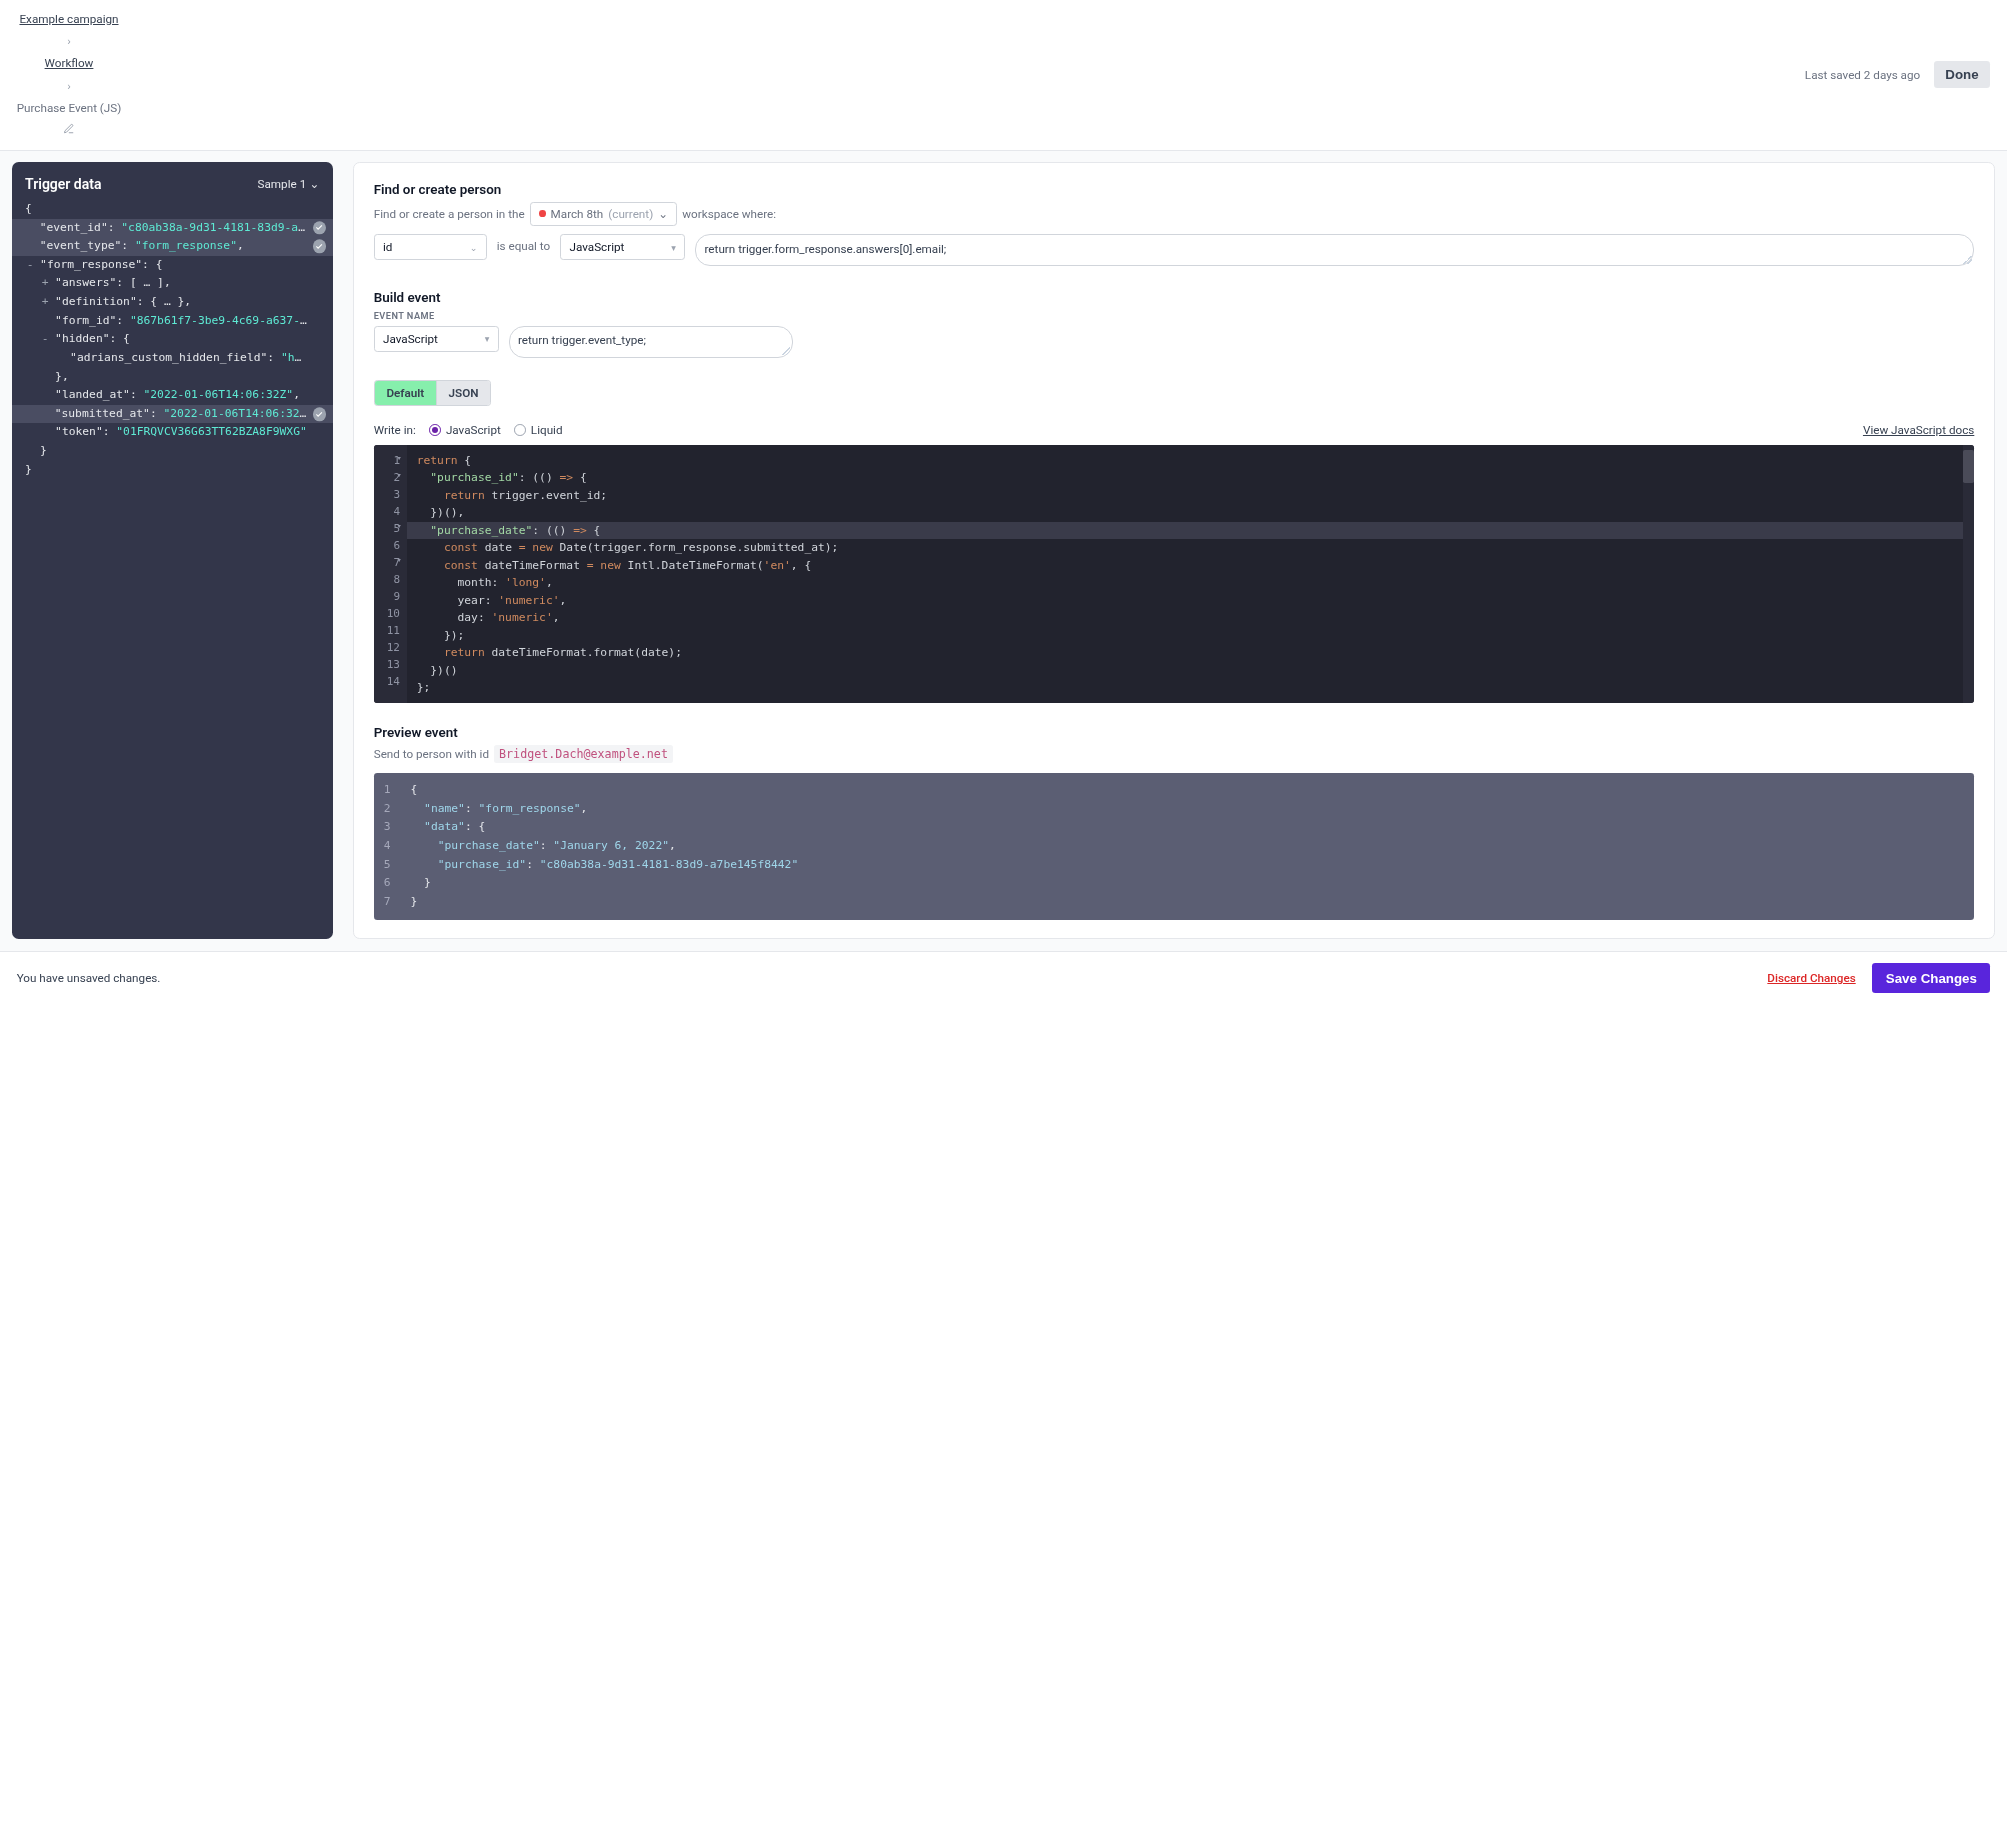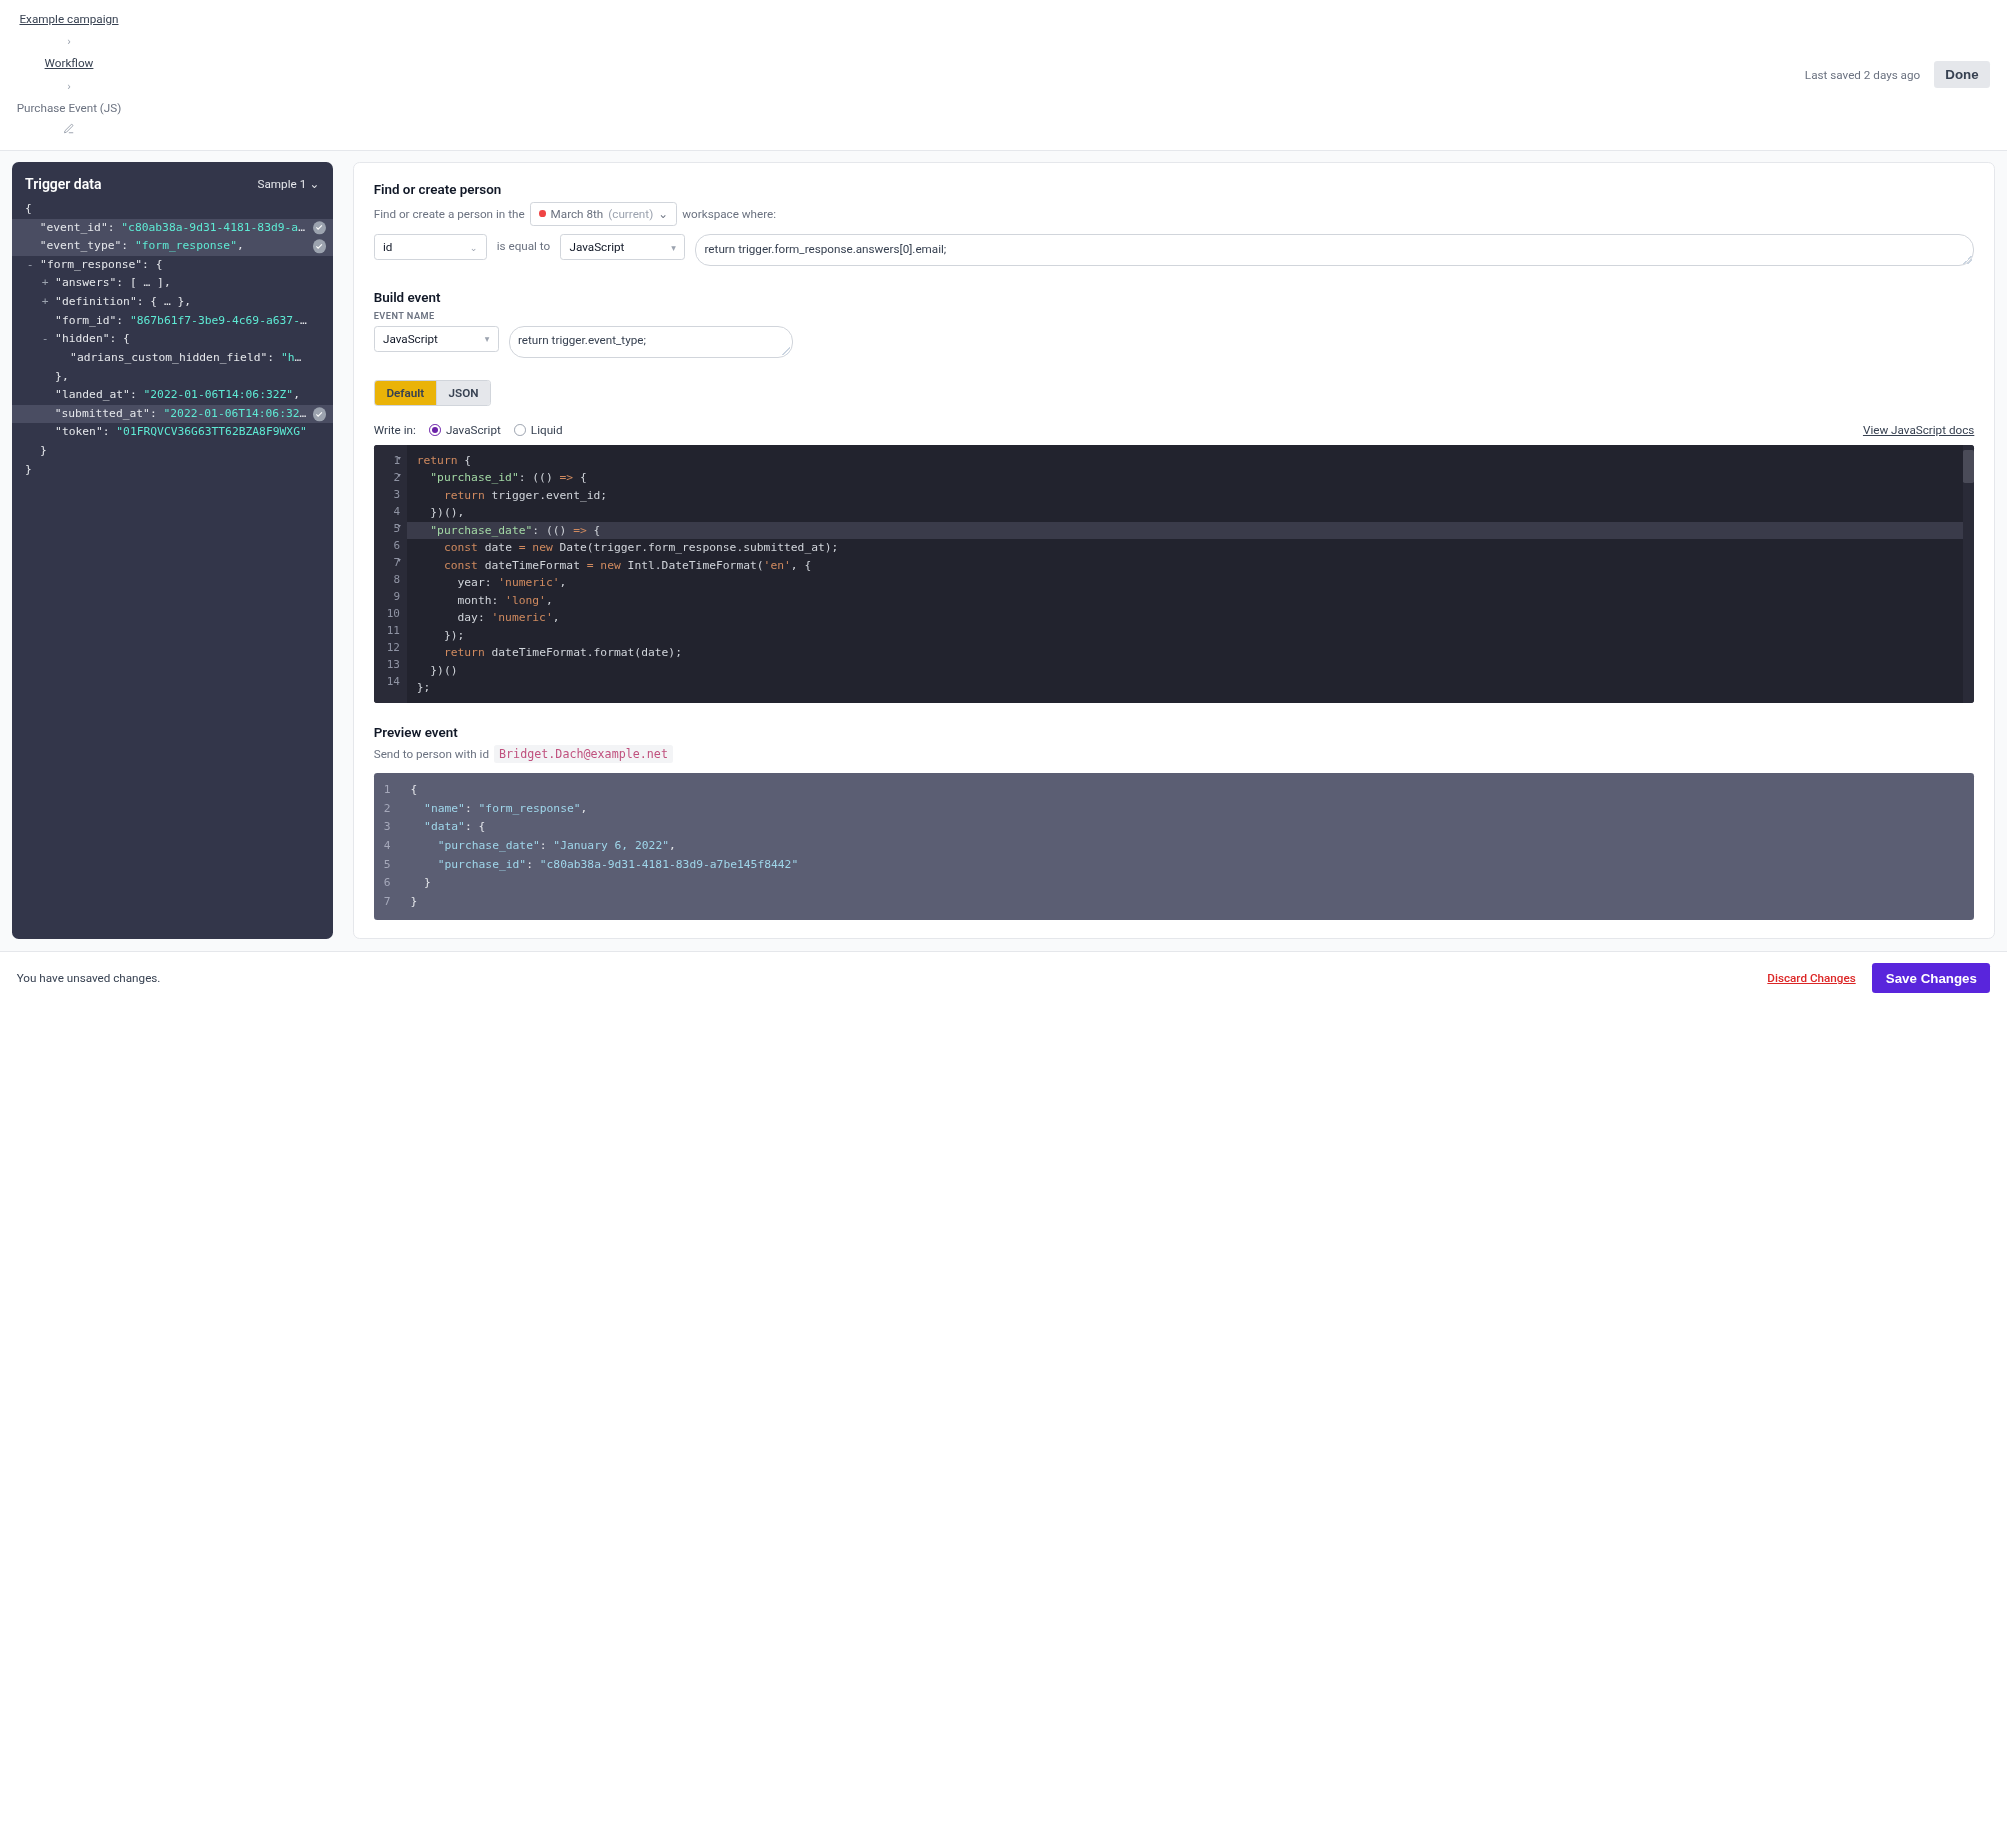--- a/index.html
+++ b/index.html
@@ -99,21 +99,21 @@
   .textarea-resize::after{
     content:""; position:absolute; right:1.7px; bottom:1.7px; width:8.3px; height:8.3px;
     background: linear-gradient(135deg, transparent 50%, #cbd5e1 50%, #cbd5e1 60%, transparent 60%, transparent 70%, #cbd5e1 70%, #cbd5e1 80%, transparent 80%);
   }
 
   .build-section { margin-top: 23.4px; }
   .label-small { font-size: 9.2px; letter-spacing: 0.05em; color: #6b7280; font-weight: 600; margin-bottom: 5px; }
   .build-row { display: flex; gap: 10px; align-items: flex-start; }
 
   .tab-group { display: inline-flex; border: 0.8px solid #d1d5db; border-radius: 3.3px; overflow: hidden; margin-top: 22px; }
-  .tab-btn { padding: 5px 11.7px; font-weight: 600; color: #374151; cursor: pointer; background:#eab308; }
+  .tab-btn { padding: 5px 11.7px; font-weight: 600; color: #374151; cursor: pointer; background:#86efac; }
   .tab-btn + .tab-btn { border-left: 0.8px solid #d1d5db; }
   .tab-btn.active { background: #e5e7eb; }
 
   .write-in-row { display: flex; justify-content: space-between; align-items: center; margin-top: 17px; }
   .radio-row { display: flex; align-items: center; gap: 13.4px; color: #374151; }
   .radio { display: inline-flex; align-items: center; gap: 5px; cursor:pointer;}
   .radio-dot { width: 11.7px; height: 11.7px; border-radius: 50%; border: 1.7px solid #6b21a8; display:inline-block; position:relative;}
   .radio-dot.checked::after{ content:""; position:absolute; inset:1.7px; border-radius:50%; background:#6b21a8;}
   .radio-dot.unchecked { border-color: #9ca3af; }
   .docs-link { color: #374151; text-decoration: underline; cursor: pointer; }
@@ -339,22 +339,22 @@
             <div class="ln">14</div>
         </div>
         <div class="code-body">
           <div class="code-line"><span class="tok-kw">return</span><span> {</span></div>
           <div class="code-line">  <span class="tok-str">"purchase_id"</span><span>: (() </span><span class="tok-op">=&gt;</span><span> {</span></div>
           <div class="code-line">    <span class="tok-kw">return</span><span> trigger.event_id;</span></div>
           <div class="code-line">  <span>})(),</span></div>
           <div class="code-line hl">  <span class="tok-str">"purchase_date"</span><span>: (() </span><span class="tok-op">=&gt;</span><span> {</span></div>
           <div class="code-line">    <span class="tok-kw">const</span><span> date </span><span class="tok-op">=</span><span class="tok-kw"> new</span><span> Date(trigger.form_response.submitted_at);</span></div>
           <div class="code-line">    <span class="tok-kw">const</span><span> dateTimeFormat </span><span class="tok-op">=</span><span class="tok-kw"> new</span><span> Intl.DateTimeFormat(</span><span class="tok-strlit">'en'</span><span>, {</span></div>
+          <div class="code-line">      <span>month: </span><span class="tok-strlit">'long'</span><span>,</span></div>
           <div class="code-line">      <span>year: </span><span class="tok-strlit">'numeric'</span><span>,</span></div>
-          <div class="code-line">      <span>month: </span><span class="tok-strlit">'long'</span><span>,</span></div>
           <div class="code-line">      <span>day: </span><span class="tok-strlit">'numeric'</span><span>,</span></div>
           <div class="code-line">    <span>});</span></div>
           <div class="code-line">    <span class="tok-kw">return</span><span> dateTimeFormat.format(date);</span></div>
           <div class="code-line">  <span>})()</span></div>
           <div class="code-line"><span>};</span></div>
         </div>
         <div class="code-scrollbar">
             <div class="thumb"></div>
           </div>
       </div>

